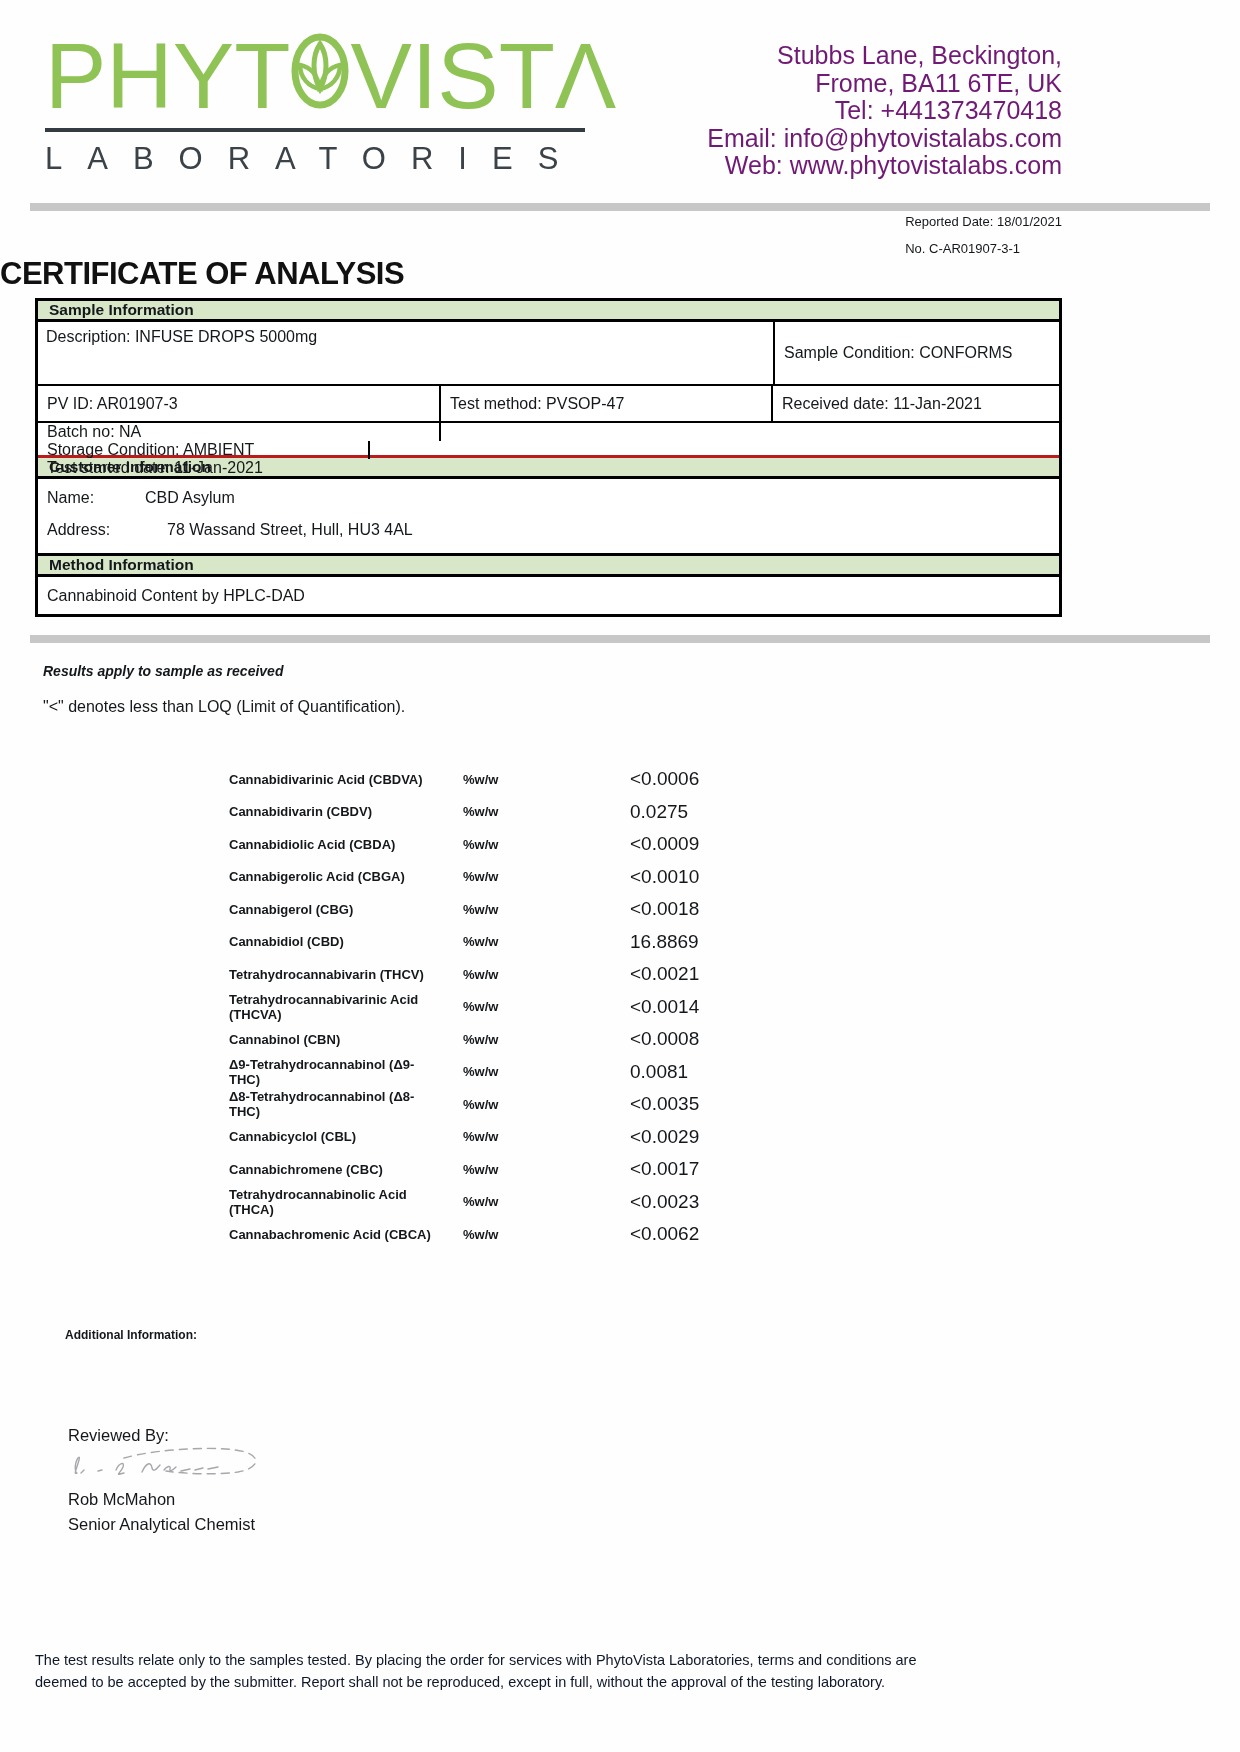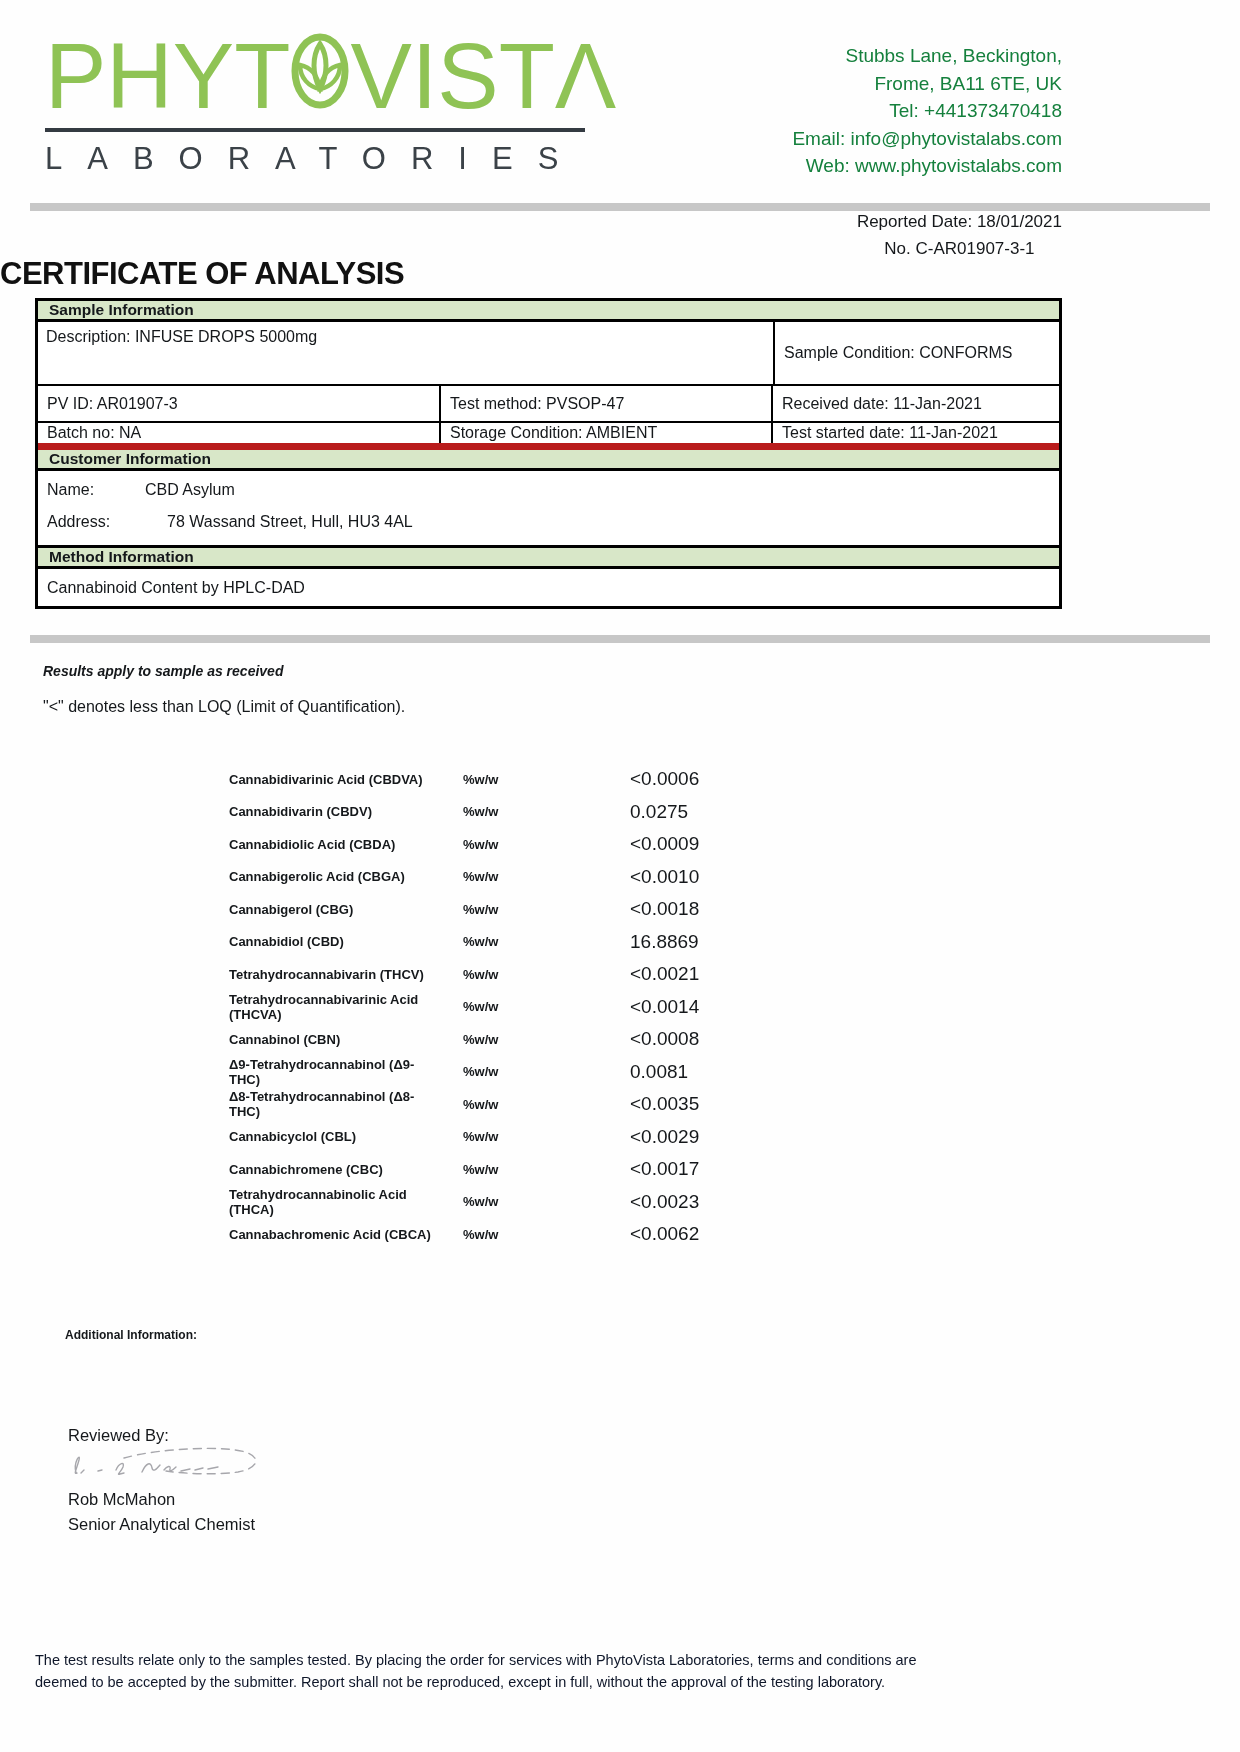--- a/index.html
+++ b/index.html
@@ -9,34 +9,34 @@
     font-family:"Liberation Sans", sans-serif; color:#15181b; overflow:hidden;
   }
   
   .logo { position:absolute; left:45px; top:30px; width:545px; }
   .brand { display:flex; align-items:center; color:#8fc355; font-size:92px; font-weight:400; line-height:1; letter-spacing:0; }
   .brand span { display:inline-block; }
   .leaf-o { margin:0 1px; position:relative; top:2px; }
   .brand-rule { height:4px; background:#343b42; margin-top:6px; width:540px; }
   .brand-sub { margin-top:9px; color:#3b4248; font-size:31px; letter-spacing:25px; white-space:nowrap; }
   
-  .contact { position:absolute; right:178px; top:42px; text-align:right; font-size:19px; line-height:27.5px; color:#15803d; }
+  .contact { position:absolute; right:178px; top:42px; text-align:right; font-size:25px; line-height:27.5px; color:#701a75; }
   .grayrule { position:absolute; left:30px; width:1180px; height:8px; background:#c7c7c7; }
   .rule1 { top:203px; }
   .rule2 { top:635px; }
-  .report-meta { position:absolute; right:178px; top:208px; text-align:center; font-size:17px; line-height:27px; }
+  .report-meta { position:absolute; right:178px; top:208px; text-align:left; font-size:13px; line-height:27px; }
   .doc-title { position:absolute; left:0; top:240px; width:1030px; text-align:left; font-size:31px; font-weight:700; letter-spacing:-0.5px; color:#111;margin-top:16px; }
   
   .info-block { position:absolute; left:35px; top:298px; width:1027px; border:3px solid #000; background:#fff; }
   .sec-bar { height:21px; background:#d8e7c8; border-bottom:3px solid #000; display:flex; align-items:center; padding-left:11px; font-weight:700; font-size:15.5px; }
   .sg-row1 { display:flex; height:64px; border-bottom:2px solid #000; font-size:16px; }
   .cell-desc { width:737px; border-right:2px solid #000; padding:6px 8px; }
   .cell-cond { flex:1; display:flex; align-items:center; padding-left:9px; }
   .sg-row { display:flex; height:37px; border-bottom:2px solid #000; font-size:16px; }
-  .sg-row.last { height:27px; border-bottom:7px solid #b91c1c; }
+  .sg-row.last { height:35px; border-bottom:3px solid #b91c1c;flex-direction:column; }
   .c1 { width:403px; border-right:2px solid #000; display:flex; align-items:center; padding-left:9px; }
   .c2 { width:332px; border-right:2px solid #000; display:flex; align-items:center; padding-left:9px; }
   .c3 { flex:1; display:flex; align-items:center; padding-left:9px; }
   .cust-content { border-bottom:3px solid #000; padding:10px 8px 14px 9px; font-size:16px; }
   .cust-line { display:flex; }
   .lbl-name { width:98px; }
   .lbl-addr { width:120px; }
   .cust-line + .cust-line { margin-top:14px; }
   .method-content { height:37px; display:flex; align-items:center; padding-left:9px; font-size:16px; }
   

